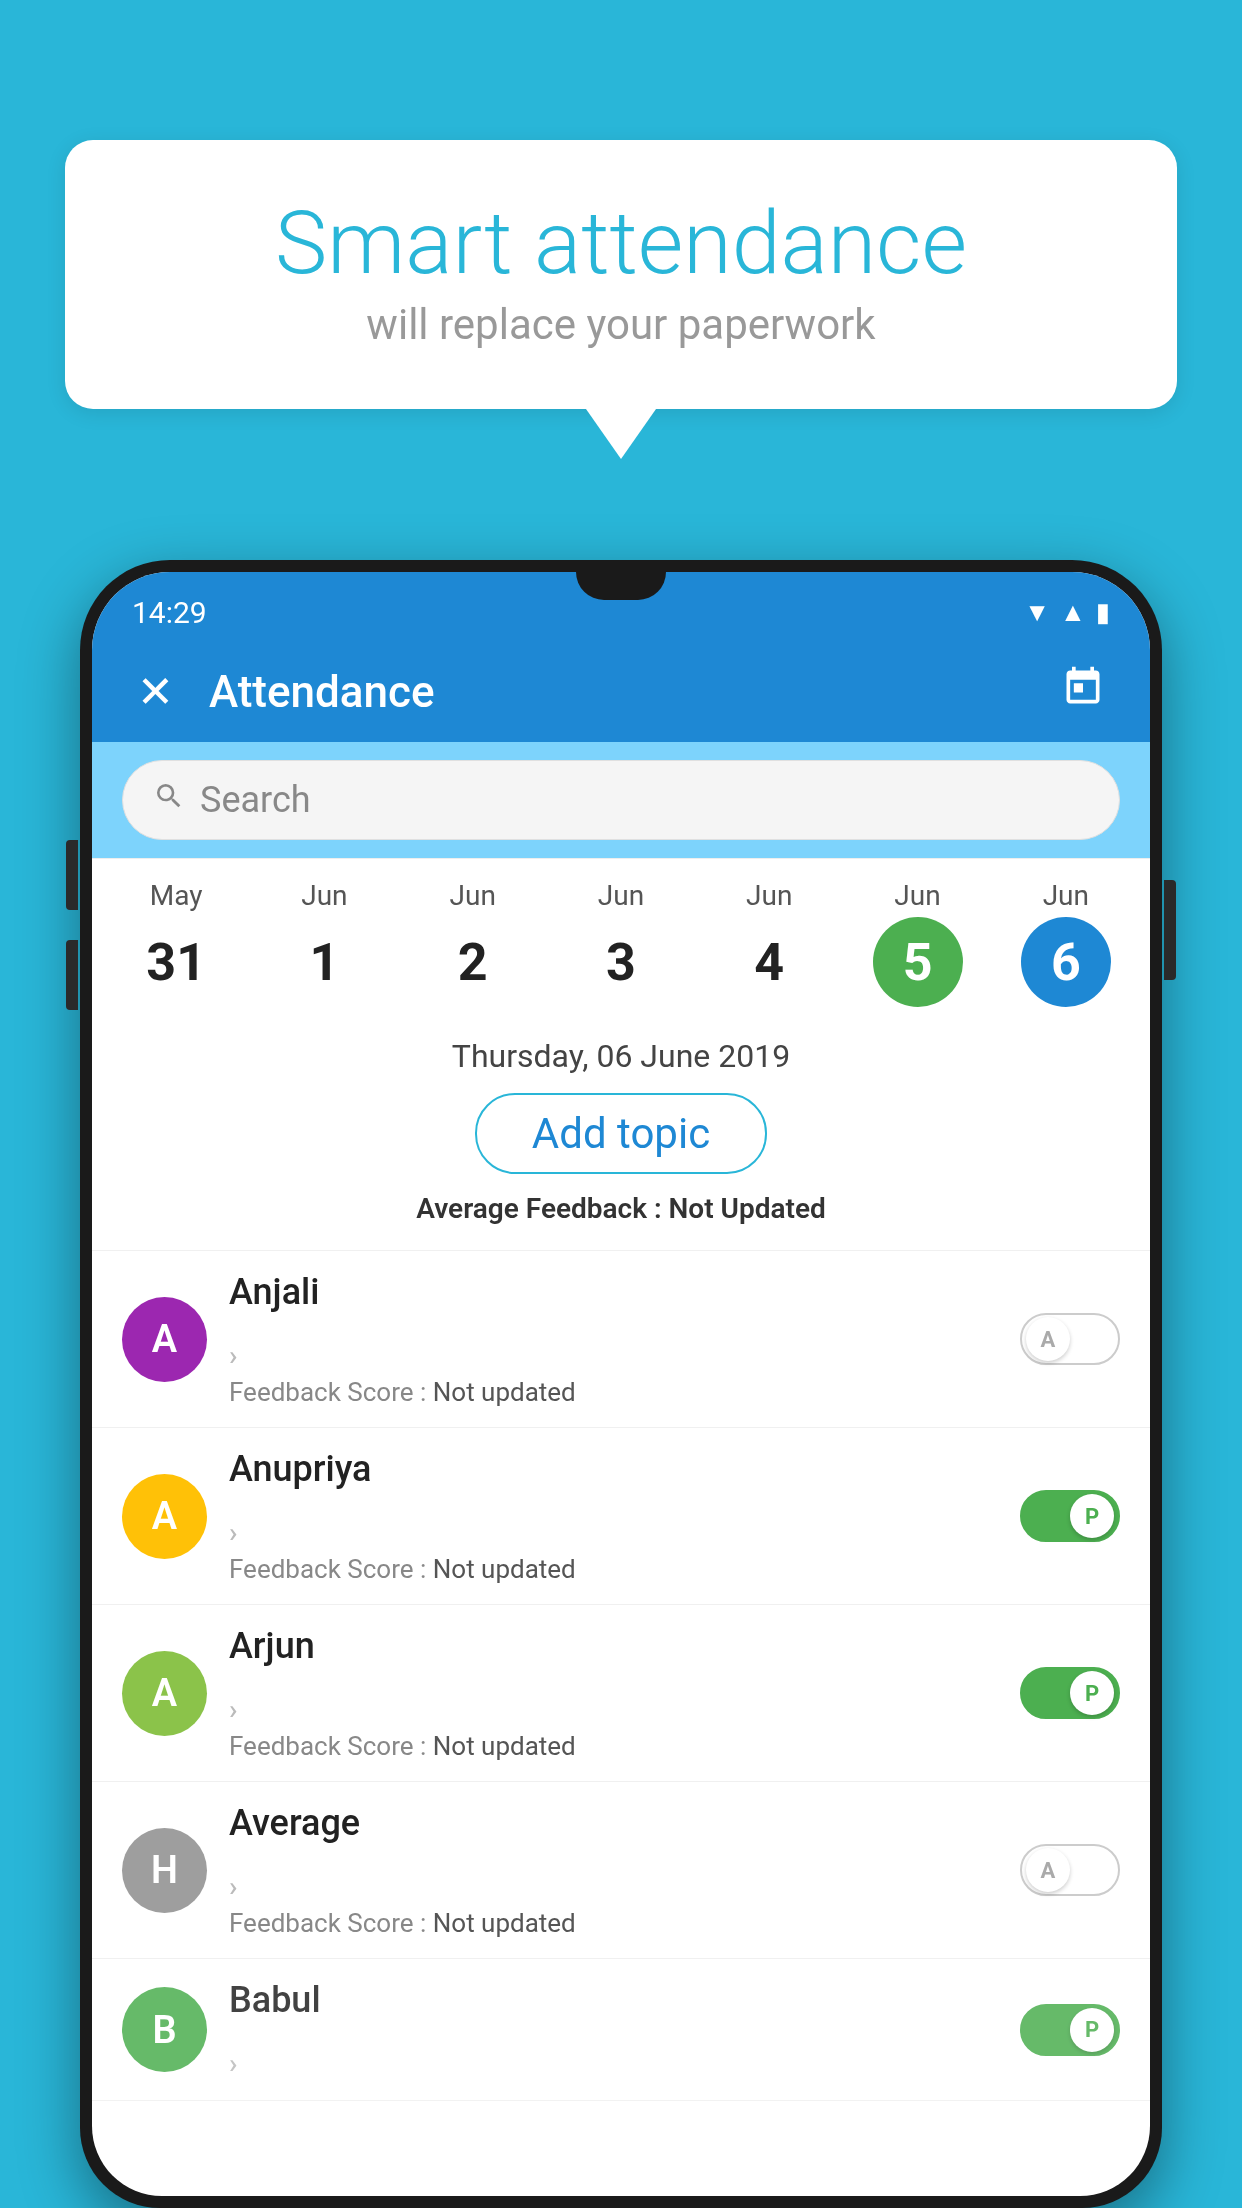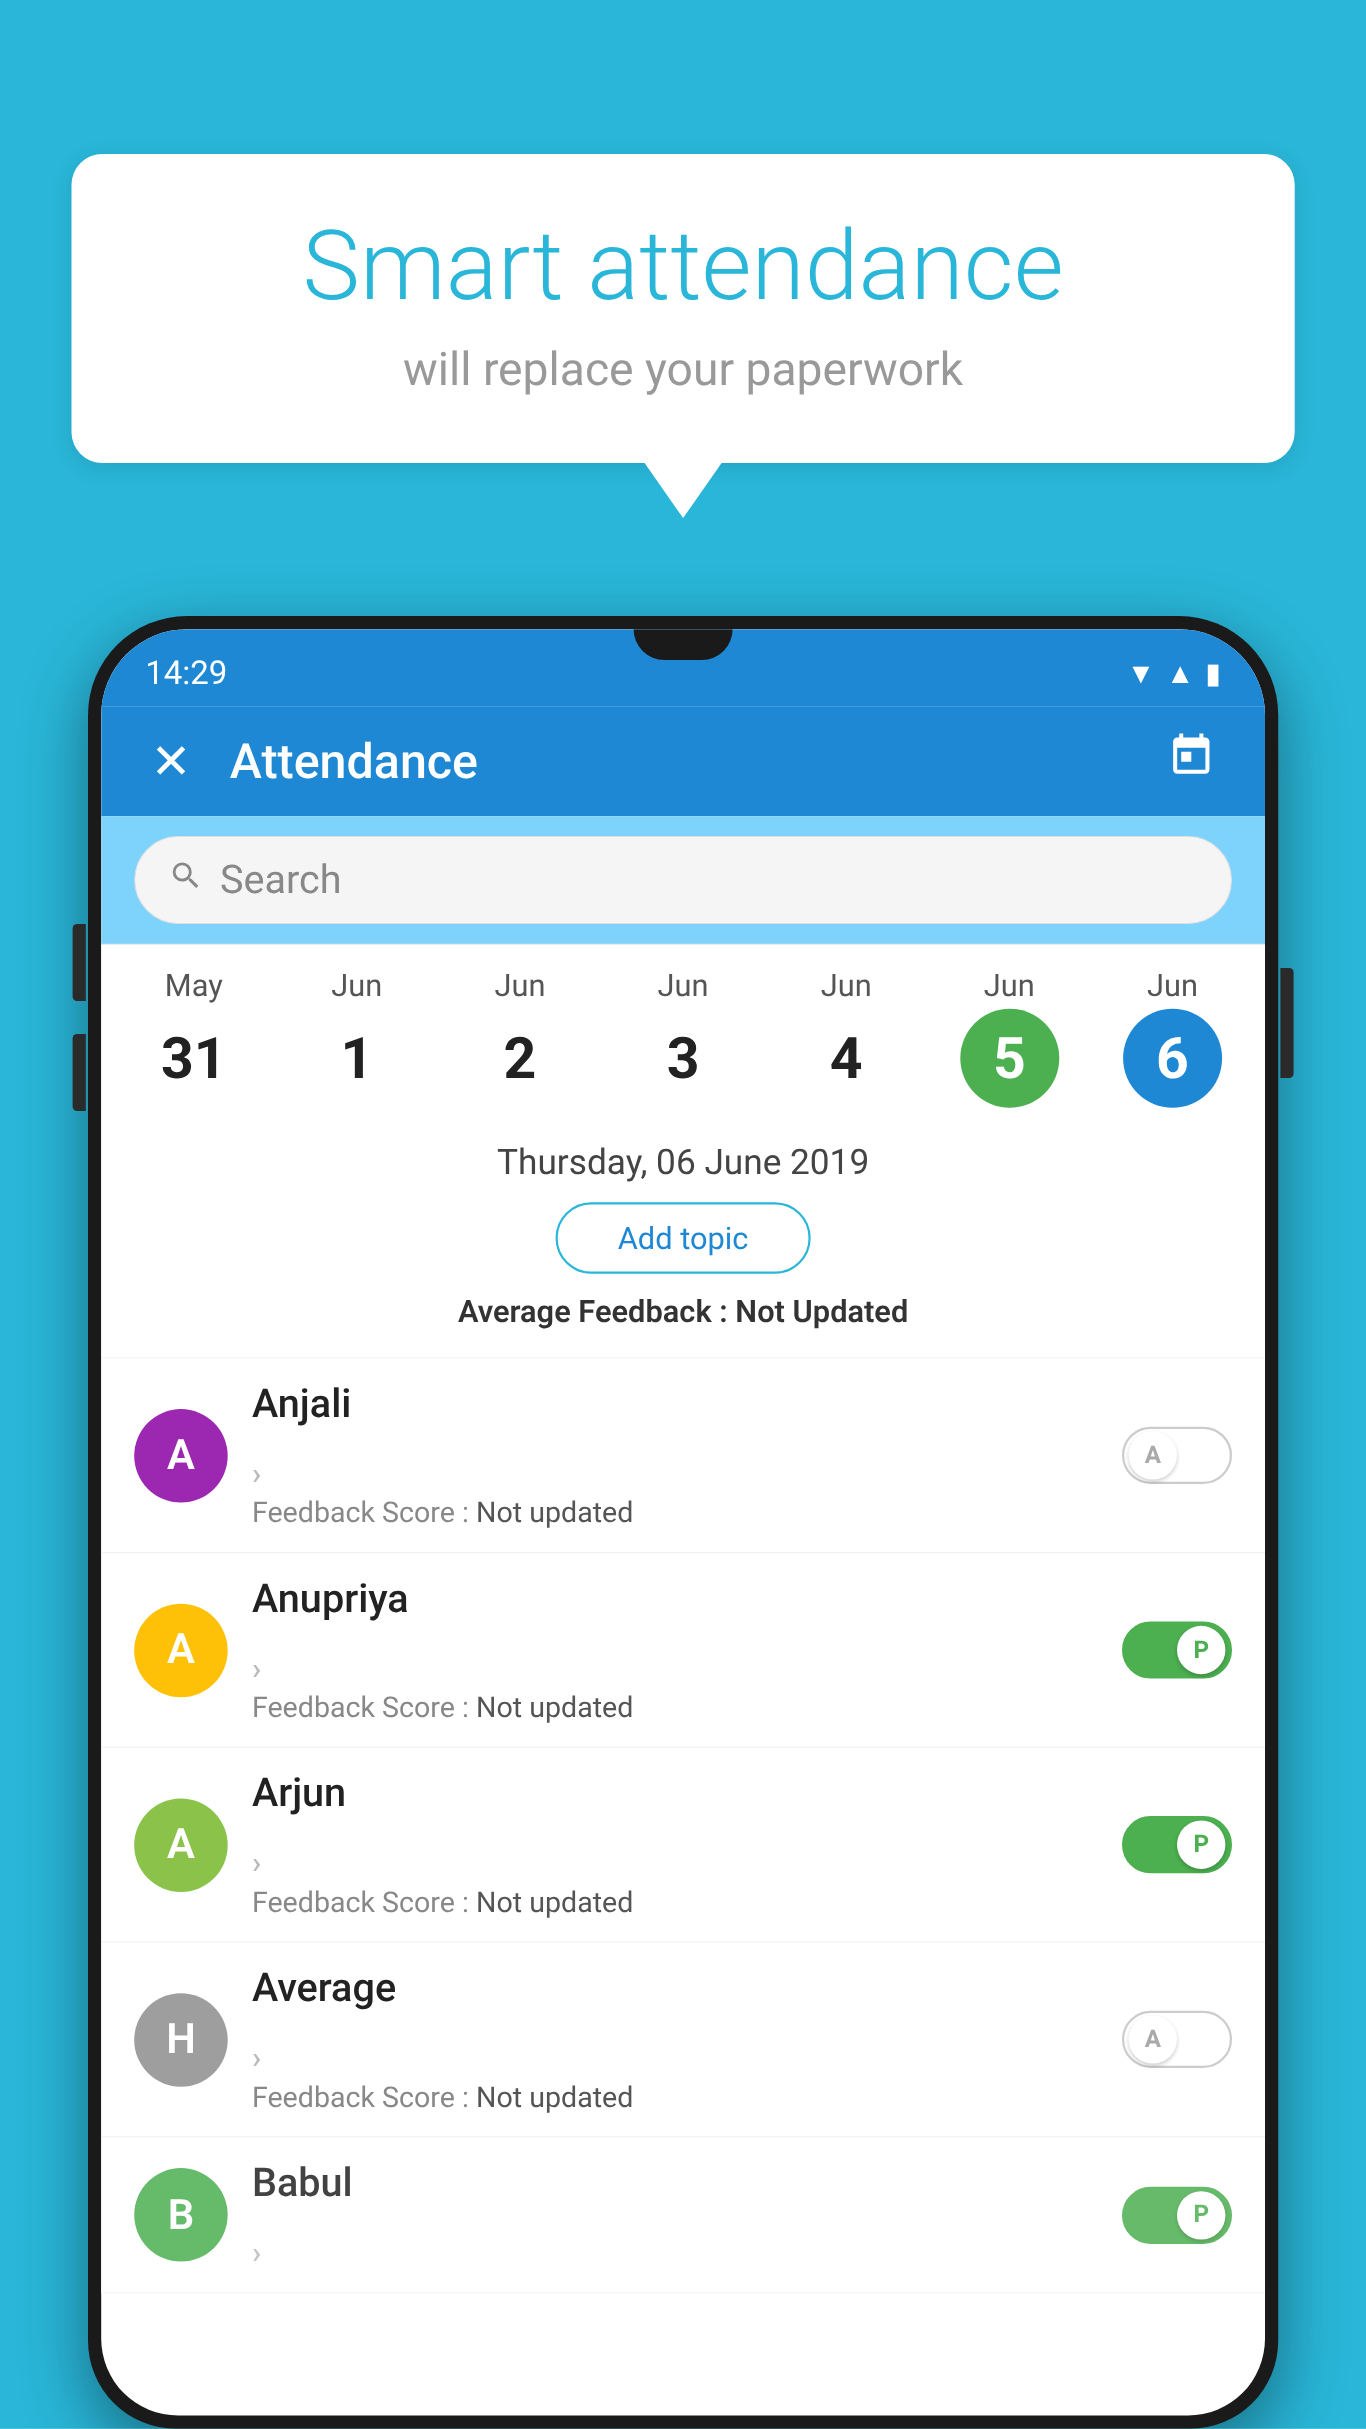--- a/index.html
+++ b/index.html
@@ -36,21 +36,21 @@
       border-right: 35px solid transparent;
       border-top: 50px solid white;
       margin: 0 auto;
     }
 
     .bubble-title {
       font-size: 88px;
       font-weight: 300;
       color: #29b6d8;
       line-height: 1.1;
-      margin-bottom: 20px;
+      margin-bottom: 8px;
     }
 
     .bubble-subtitle {
       font-size: 42px;
       color: #999;
       font-weight: 400;
     }
 
     
     .phone-frame {
@@ -234,21 +234,21 @@
       color: #444;
       font-weight: 400;
     }
 
     .add-topic-btn {
       display: inline-block;
       border: 2px solid #29b6d8;
       border-radius: 40px;
       padding: 14px 55px;
       color: #1e88d4;
-      font-size: 28px;
+      font-size: 42px;
       margin: 18px auto;
       cursor: pointer;
     }
 
     .average-feedback {
       font-size: 28px;
       color: #888;
       padding-bottom: 15px;
     }
 

